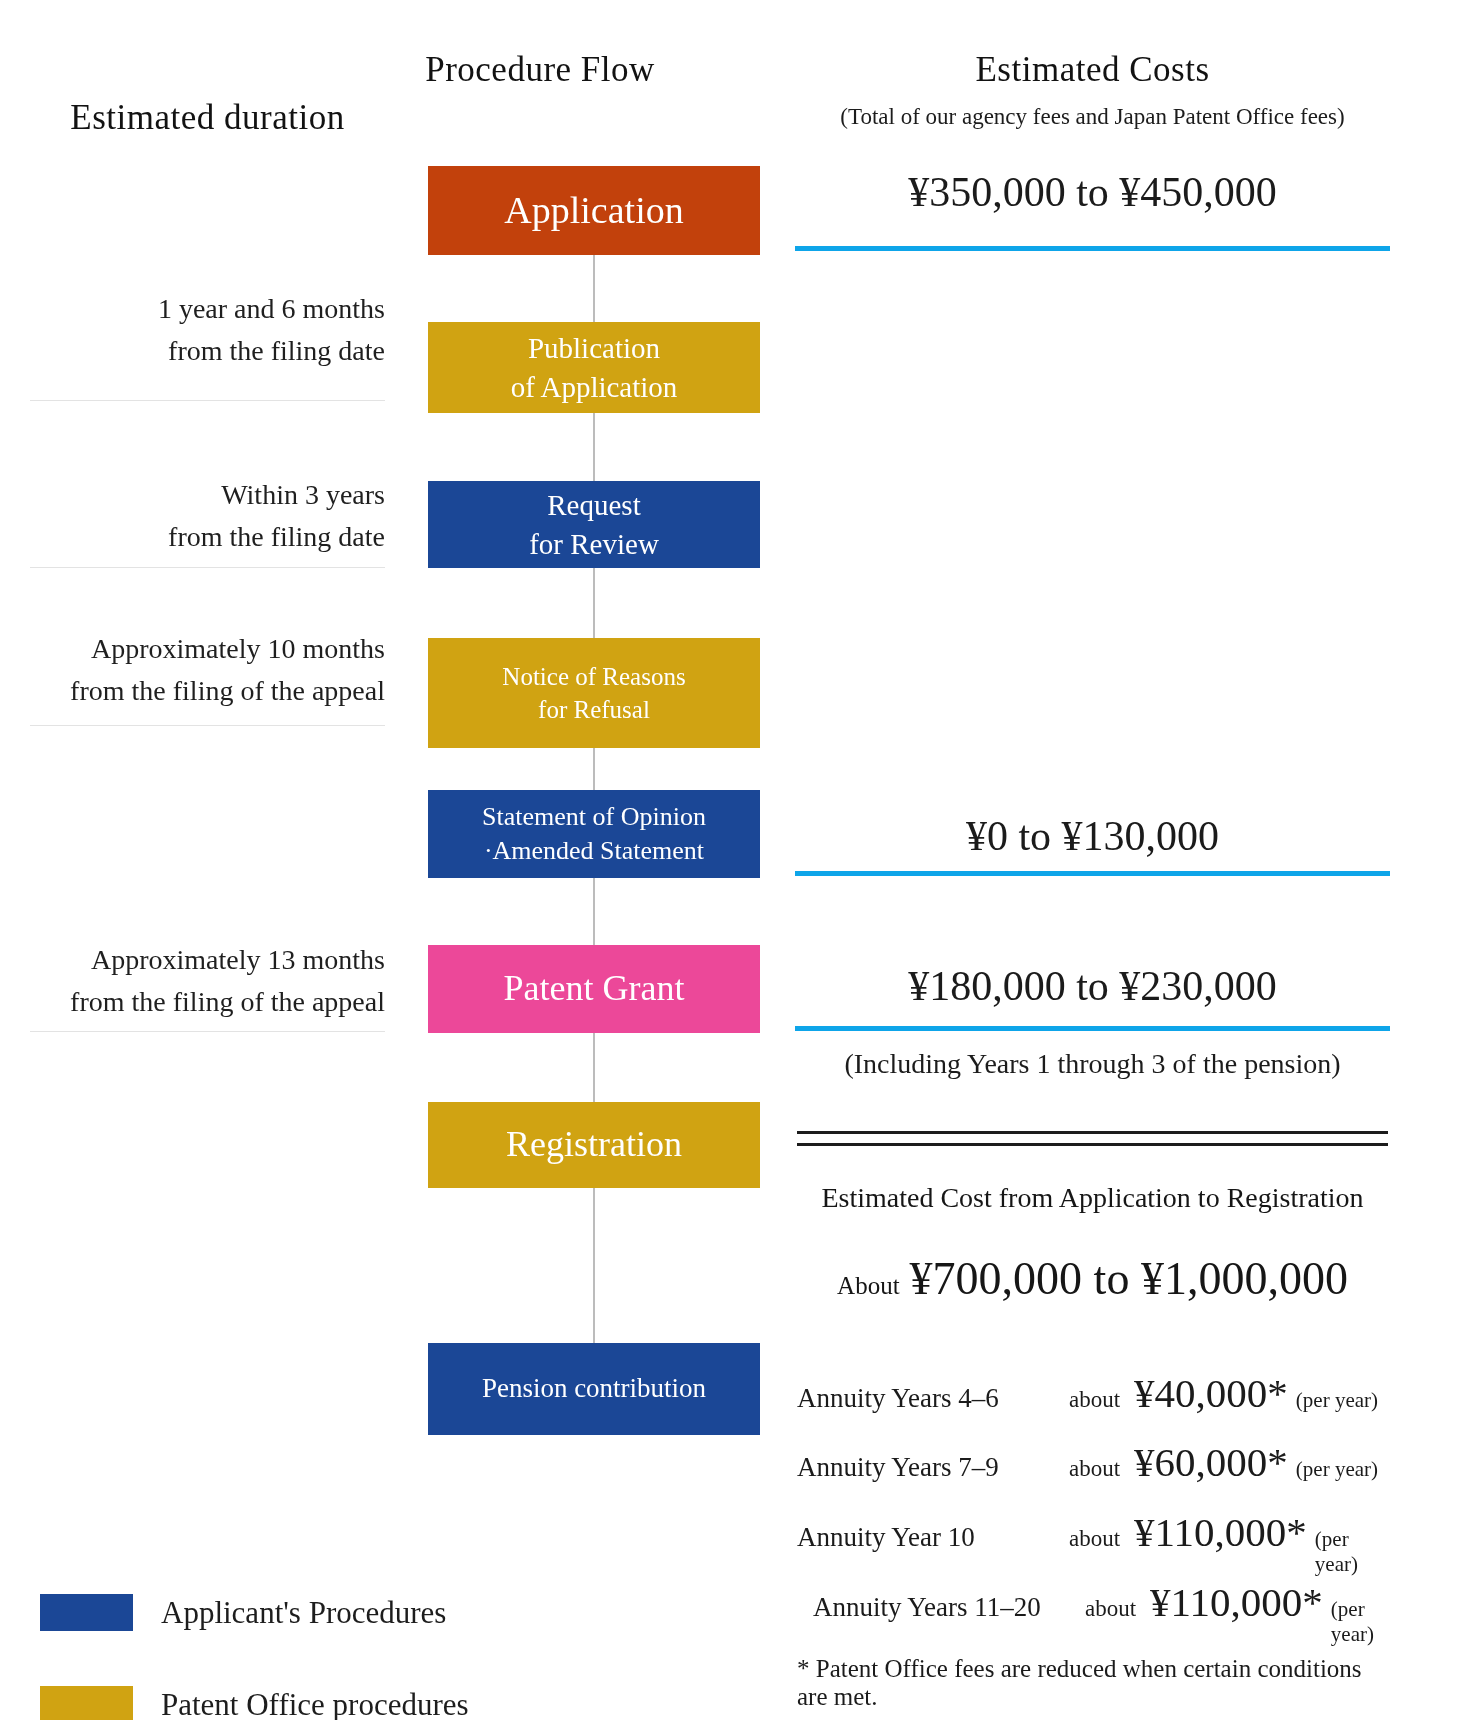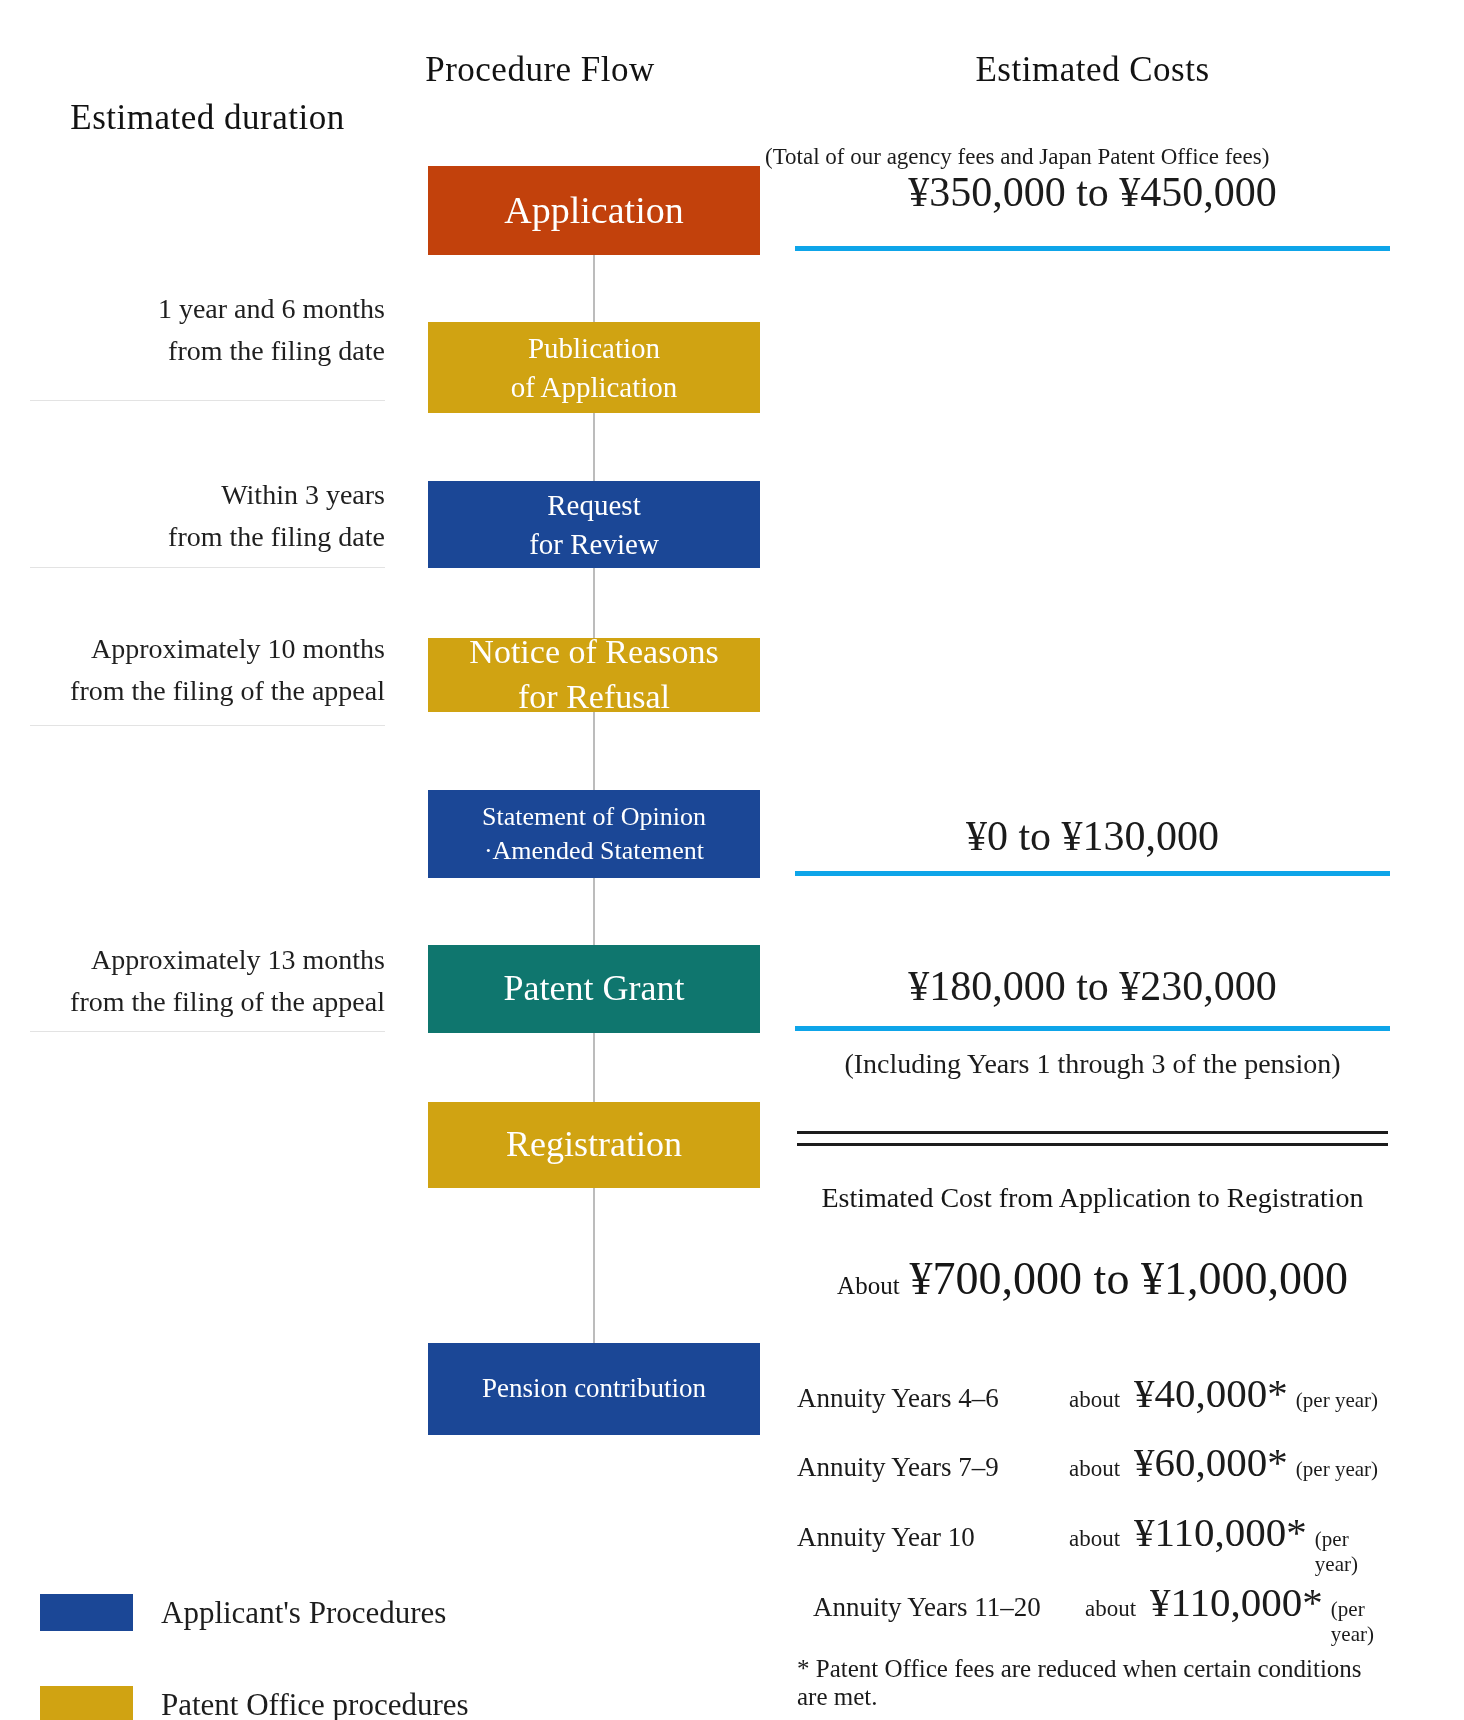--- a/index.html
+++ b/index.html
@@ -9,35 +9,35 @@
     background:#ffffff;
     font-family:"Liberation Serif","DejaVu Serif",serif;
     color:#1f1f1f;
     overflow:hidden;
   }
   
   .col-title{position:absolute;top:50px;font-size:35px;text-align:center;color:#121212;letter-spacing:.5px;}
   .duration-title{left:30px;width:355px;margin-top:48px;}
   .flow-title{left:390px;width:300px;}
   .costs-title{left:795px;width:595px;}
-  .costs-subtitle{position:absolute;left:765px;top:104px;width:655px;font-size:23px;text-align:left;color:#1c1c1c;margin-top:40px;}
+  .costs-subtitle{position:absolute;left:765px;top:104px;width:655px;font-size:23px;text-align:center;color:#1c1c1c;}
 
   
   .connector{position:absolute;left:593px;top:255px;width:2px;height:1088px;background:#bcbcbc;z-index:1;}
 
   
   .box{
     position:absolute;left:428px;width:332px;z-index:2;
     display:flex;align-items:center;justify-content:center;
     color:#ffffff;text-align:center;line-height:1.32;white-space:pre-line;
   }
   .b1{top:166px;height:89px;font-size:38px;}
   .b2{top:322px;height:91px;font-size:29px;}
   .b3{top:481px;height:87px;font-size:29px;}
-  .b4{top:638px;height:74px;font-size:34px;}
+  .b4{top:638px;height:110px;font-size:25px;}
   .b5{top:790px;height:88px;font-size:26px;}
   .b6{top:945px;height:88px;font-size:36px;}
   .b7{top:1102px;height:86px;font-size:36px;}
   .b8{top:1343px;height:92px;font-size:27px;}
 
   
   .dur{
     position:absolute;left:30px;width:355px;text-align:right;
     font-size:28px;line-height:1.5;color:#1f1f1f;white-space:pre-line;
     border-bottom:1px solid #e3e3e3;
@@ -95,21 +95,21 @@
 
   <div class="box b1" style="background-color: #c2410c;">Application</div>
   <div class="box b2" style="background-color: rgb(208, 163, 18);">Publication
 of Application</div>
   <div class="box b3" style="background-color: rgb(27, 71, 150);">Request
 for Review</div>
   <div class="box b4" style="background-color: rgb(208, 163, 18);">Notice of Reasons
 for Refusal</div>
   <div class="box b5" style="background-color: rgb(27, 71, 150);">Statement of Opinion
 ·Amended Statement</div>
-  <div class="box b6" style="background-color: #0f766e;">Patent Grant</div>
+  <div class="box b6" style="background-color: #ec4899;">Patent Grant</div>
   <div class="box b7" style="background-color: rgb(208, 163, 18);">Registration</div>
   <div class="box b8" style="background-color: rgb(27, 71, 150);">Pension contribution</div>
 
   <div class="dur d1">1 year and 6 months
 from the filing date</div>
   <div class="dur d2">Within 3 years
 from the filing date</div>
   <div class="dur d3">Approximately 10 months
 from the filing of the appeal</div>
   <div class="dur d4">Approximately 13 months

